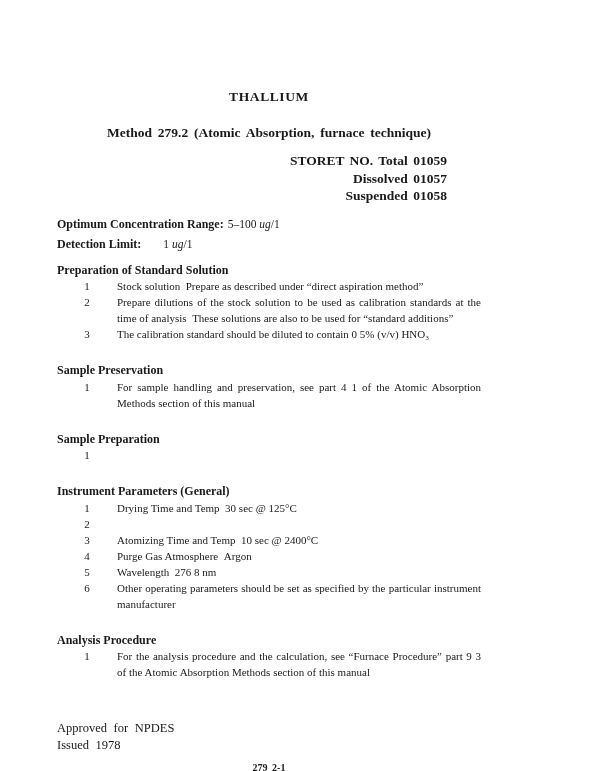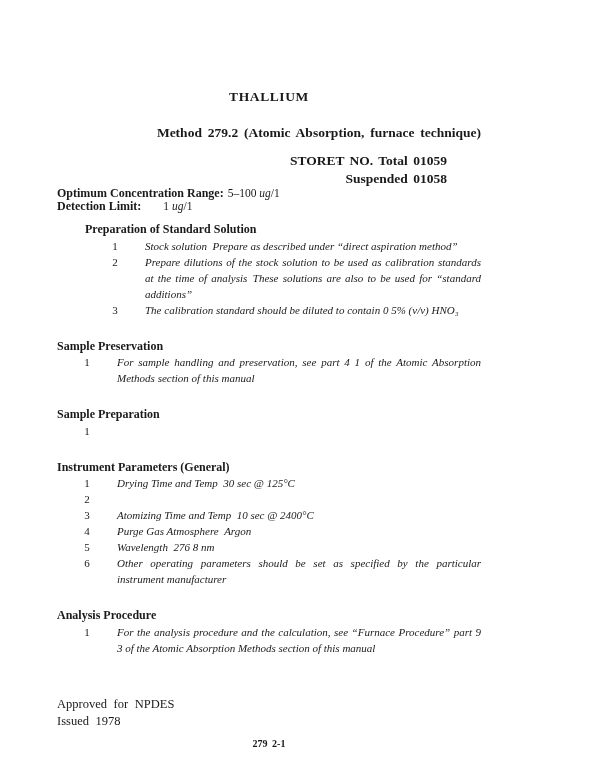--- a/index.html
+++ b/index.html
@@ -20,21 +20,21 @@
   }
   .title {
     text-align: center;
     font-weight: 700;
     font-size: 13.5px;
     letter-spacing: 0.6px;
     line-height: 17px;
   }
   .subtitle {
     margin-top: 19px;
-    text-align: right;
+    text-align: center;
     font-weight: 700;
     font-size: 13.5px;
     word-spacing: 2.5px;
     line-height: 17px;
   }
   .storet {
     position: relative;
     margin-top: 11px;
     padding-right: 34px;
     text-align: right;
@@ -45,49 +45,48 @@
   }
   .storet .tick {
     position: absolute;
     left: 280px;
     top: 4px;
     font-weight: 400;
     font-size: 10px;
     color: #4a4a4a;
   }
   .specs {
-    margin-top: 0;
+    margin-top: 9px;
     font-size: 12px;
-    line-height: 13px;
+    line-height: 20px;
   }
   .spec-label { font-weight: 700; }
   .spec-value { font-size: 11.5px; }
   .spec-value.m4  { margin-left: 4px; }
   .spec-value.m22 { margin-left: 22px; }
   .unit { font-style: italic; }
   .section { margin-top: 20px; }
-  .sections .section:first-child { margin-top: 8px; margin-left: 28px; }
+  .sections .section:first-child { margin-top: 8px; }
   .section-head {
     font-weight: 700;
     font-size: 12px;
     line-height: 16.5px;
   }
   .item {
     display: flex;
     font-size: 11px;
     line-height: 16px;
   }
   .item-num {
     flex: 0 0 60px;
     text-align: center;
   }
   .item-text {
     flex: 1;
     text-align: justify;
-    font-style: italic;
   }
   .footer {
     margin-top: 40px;
     font-size: 12.5px;
     line-height: 17px;
     word-spacing: 3.5px;
   }
   .pagenum {
     margin-top: 8px;
     text-align: center;
@@ -101,20 +100,21 @@
 
 <div class="page">
 
   <div class="title">THALLIUM</div>
 
   <div class="subtitle">Method 279.2 (Atomic Absorption, furnace technique)</div>
 
   <div class="storet">
     <span class="tick">'</span>
     <div class="storet-line">STORET NO. Total 01059</div>
+    <div class="storet-line">Dissolved 01057</div>
     <div class="storet-line">Suspended 01058</div>
   </div>
 
   <div class="specs">
     <div class="spec-row">
       <span class="spec-label">Optimum Concentration Range:</span><span class="spec-value m4"><span>5–100 </span><span class="unit">ug</span><span>/1</span></span>
     </div>
     <div class="spec-row">
       <span class="spec-label">Detection Limit:</span><span class="spec-value m22"><span>1 </span><span class="unit">ug</span><span>/1</span></span>
     </div>

